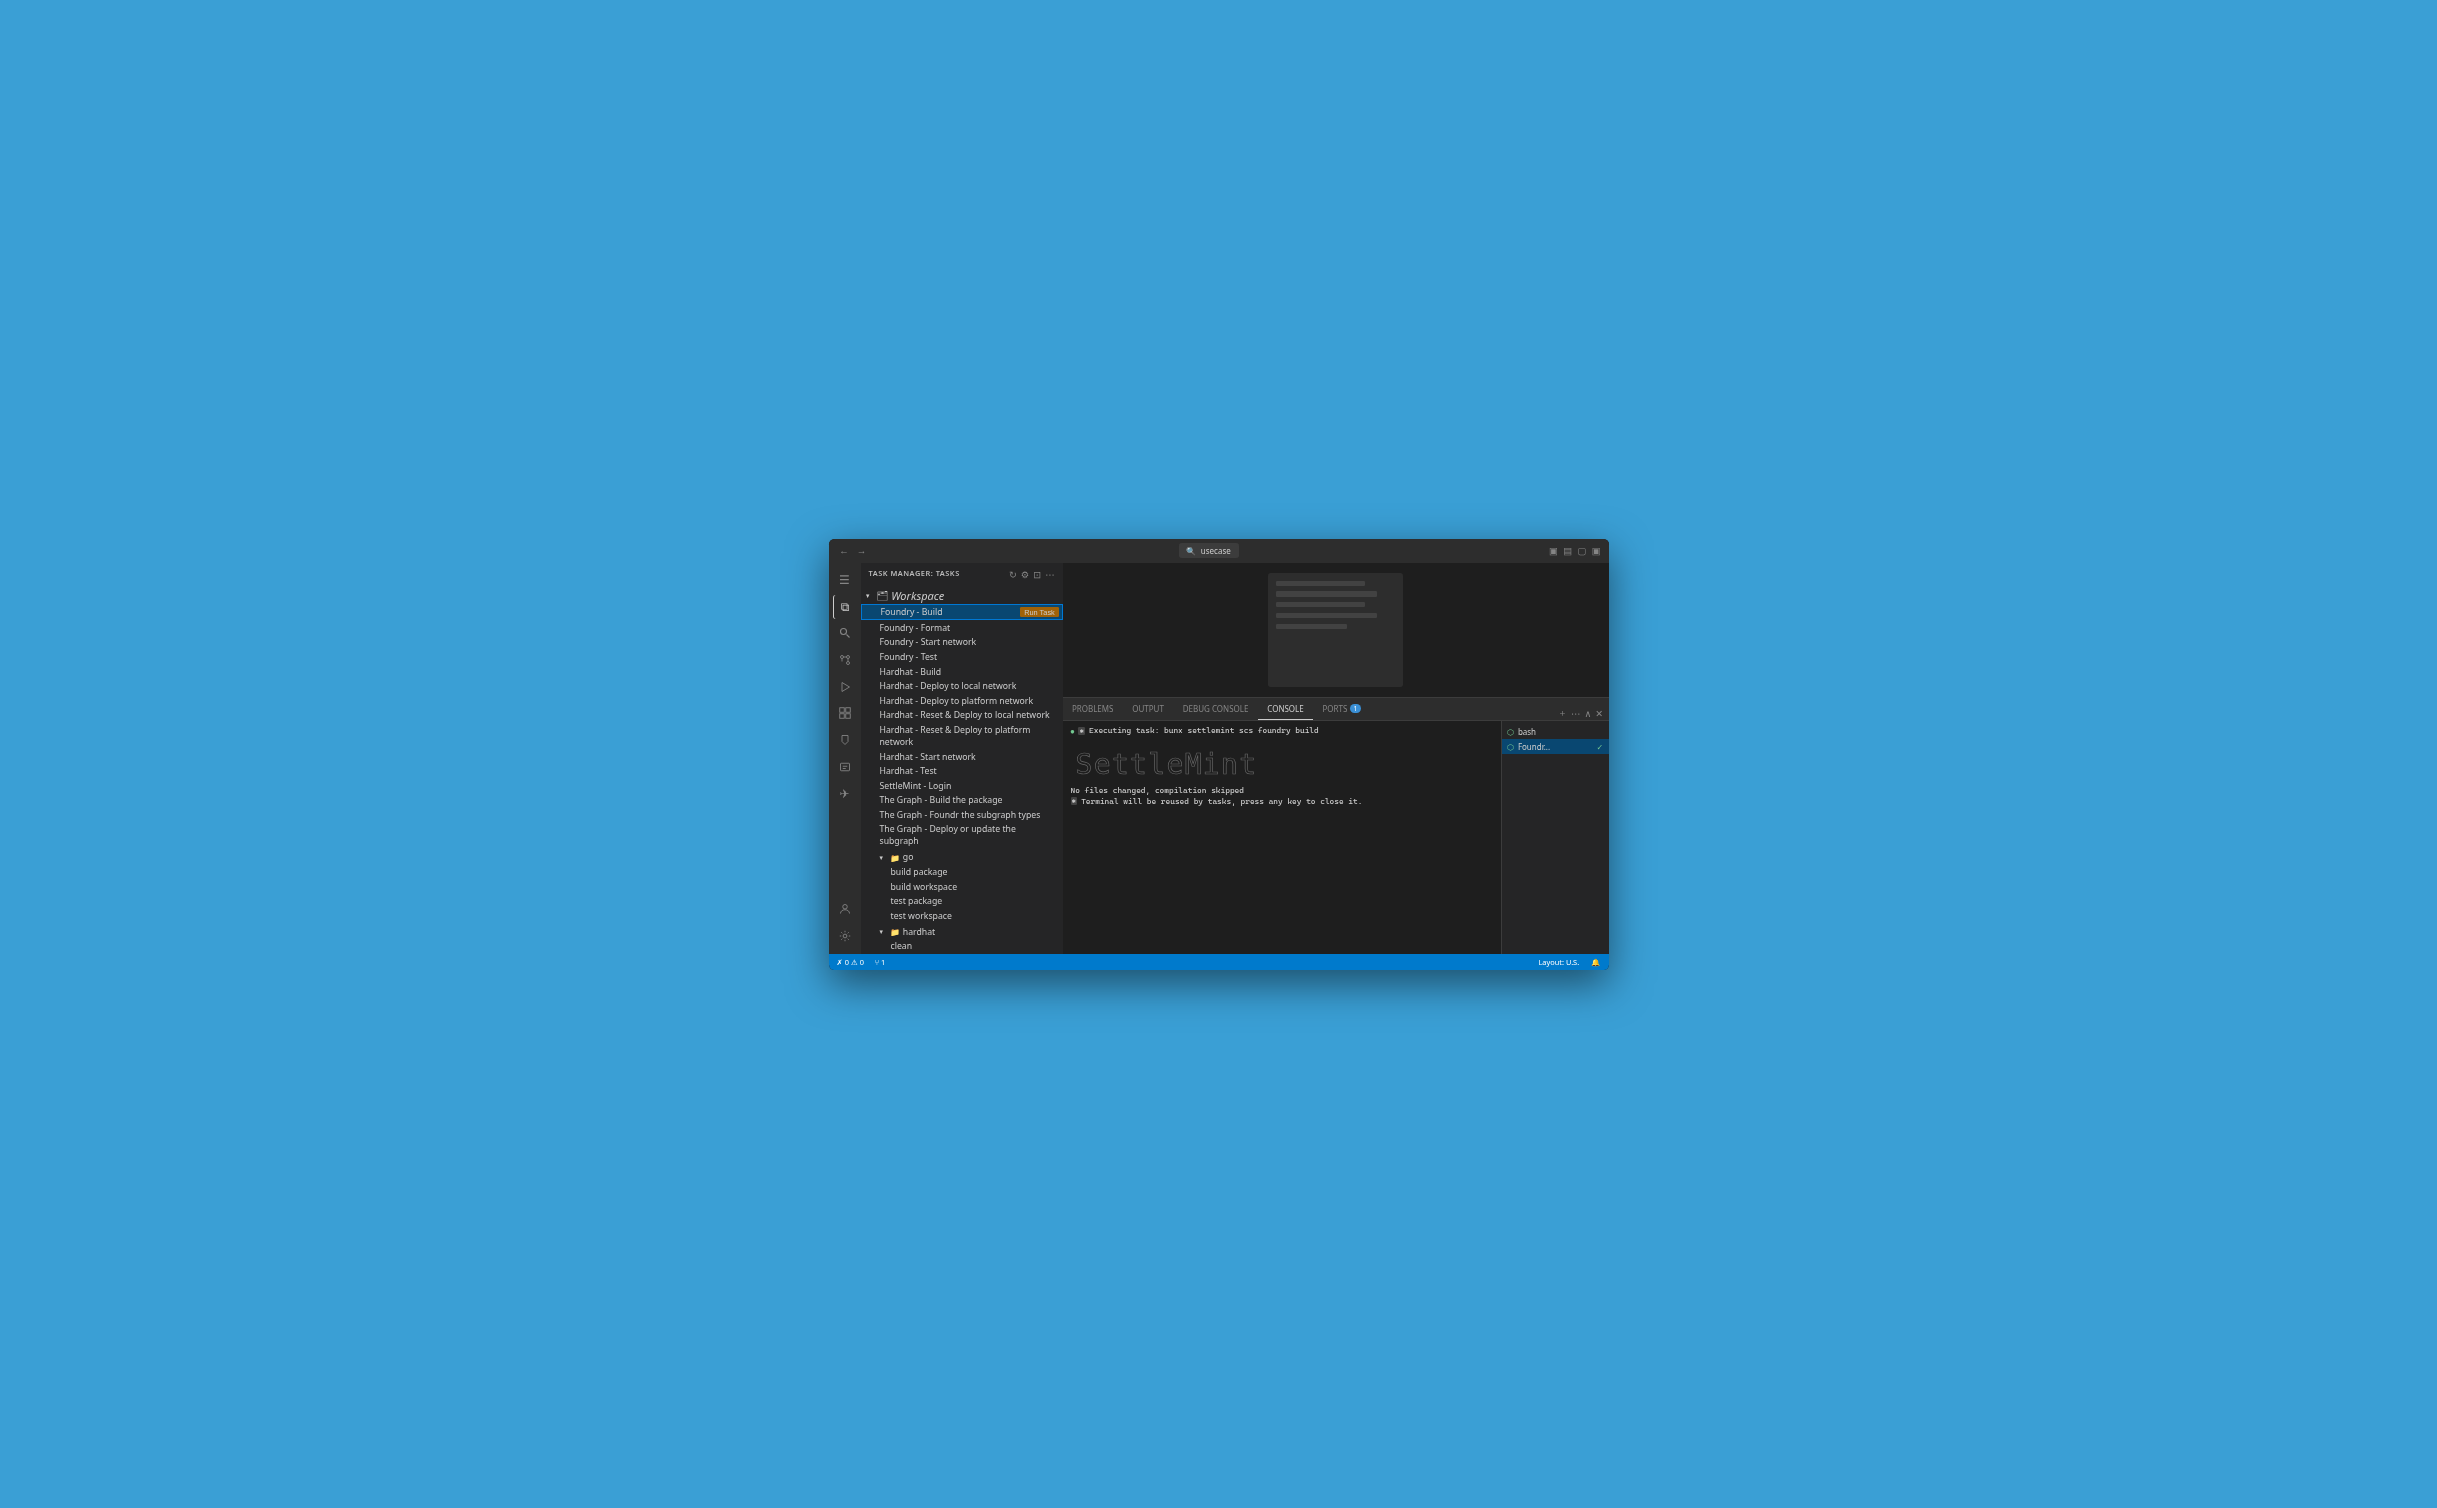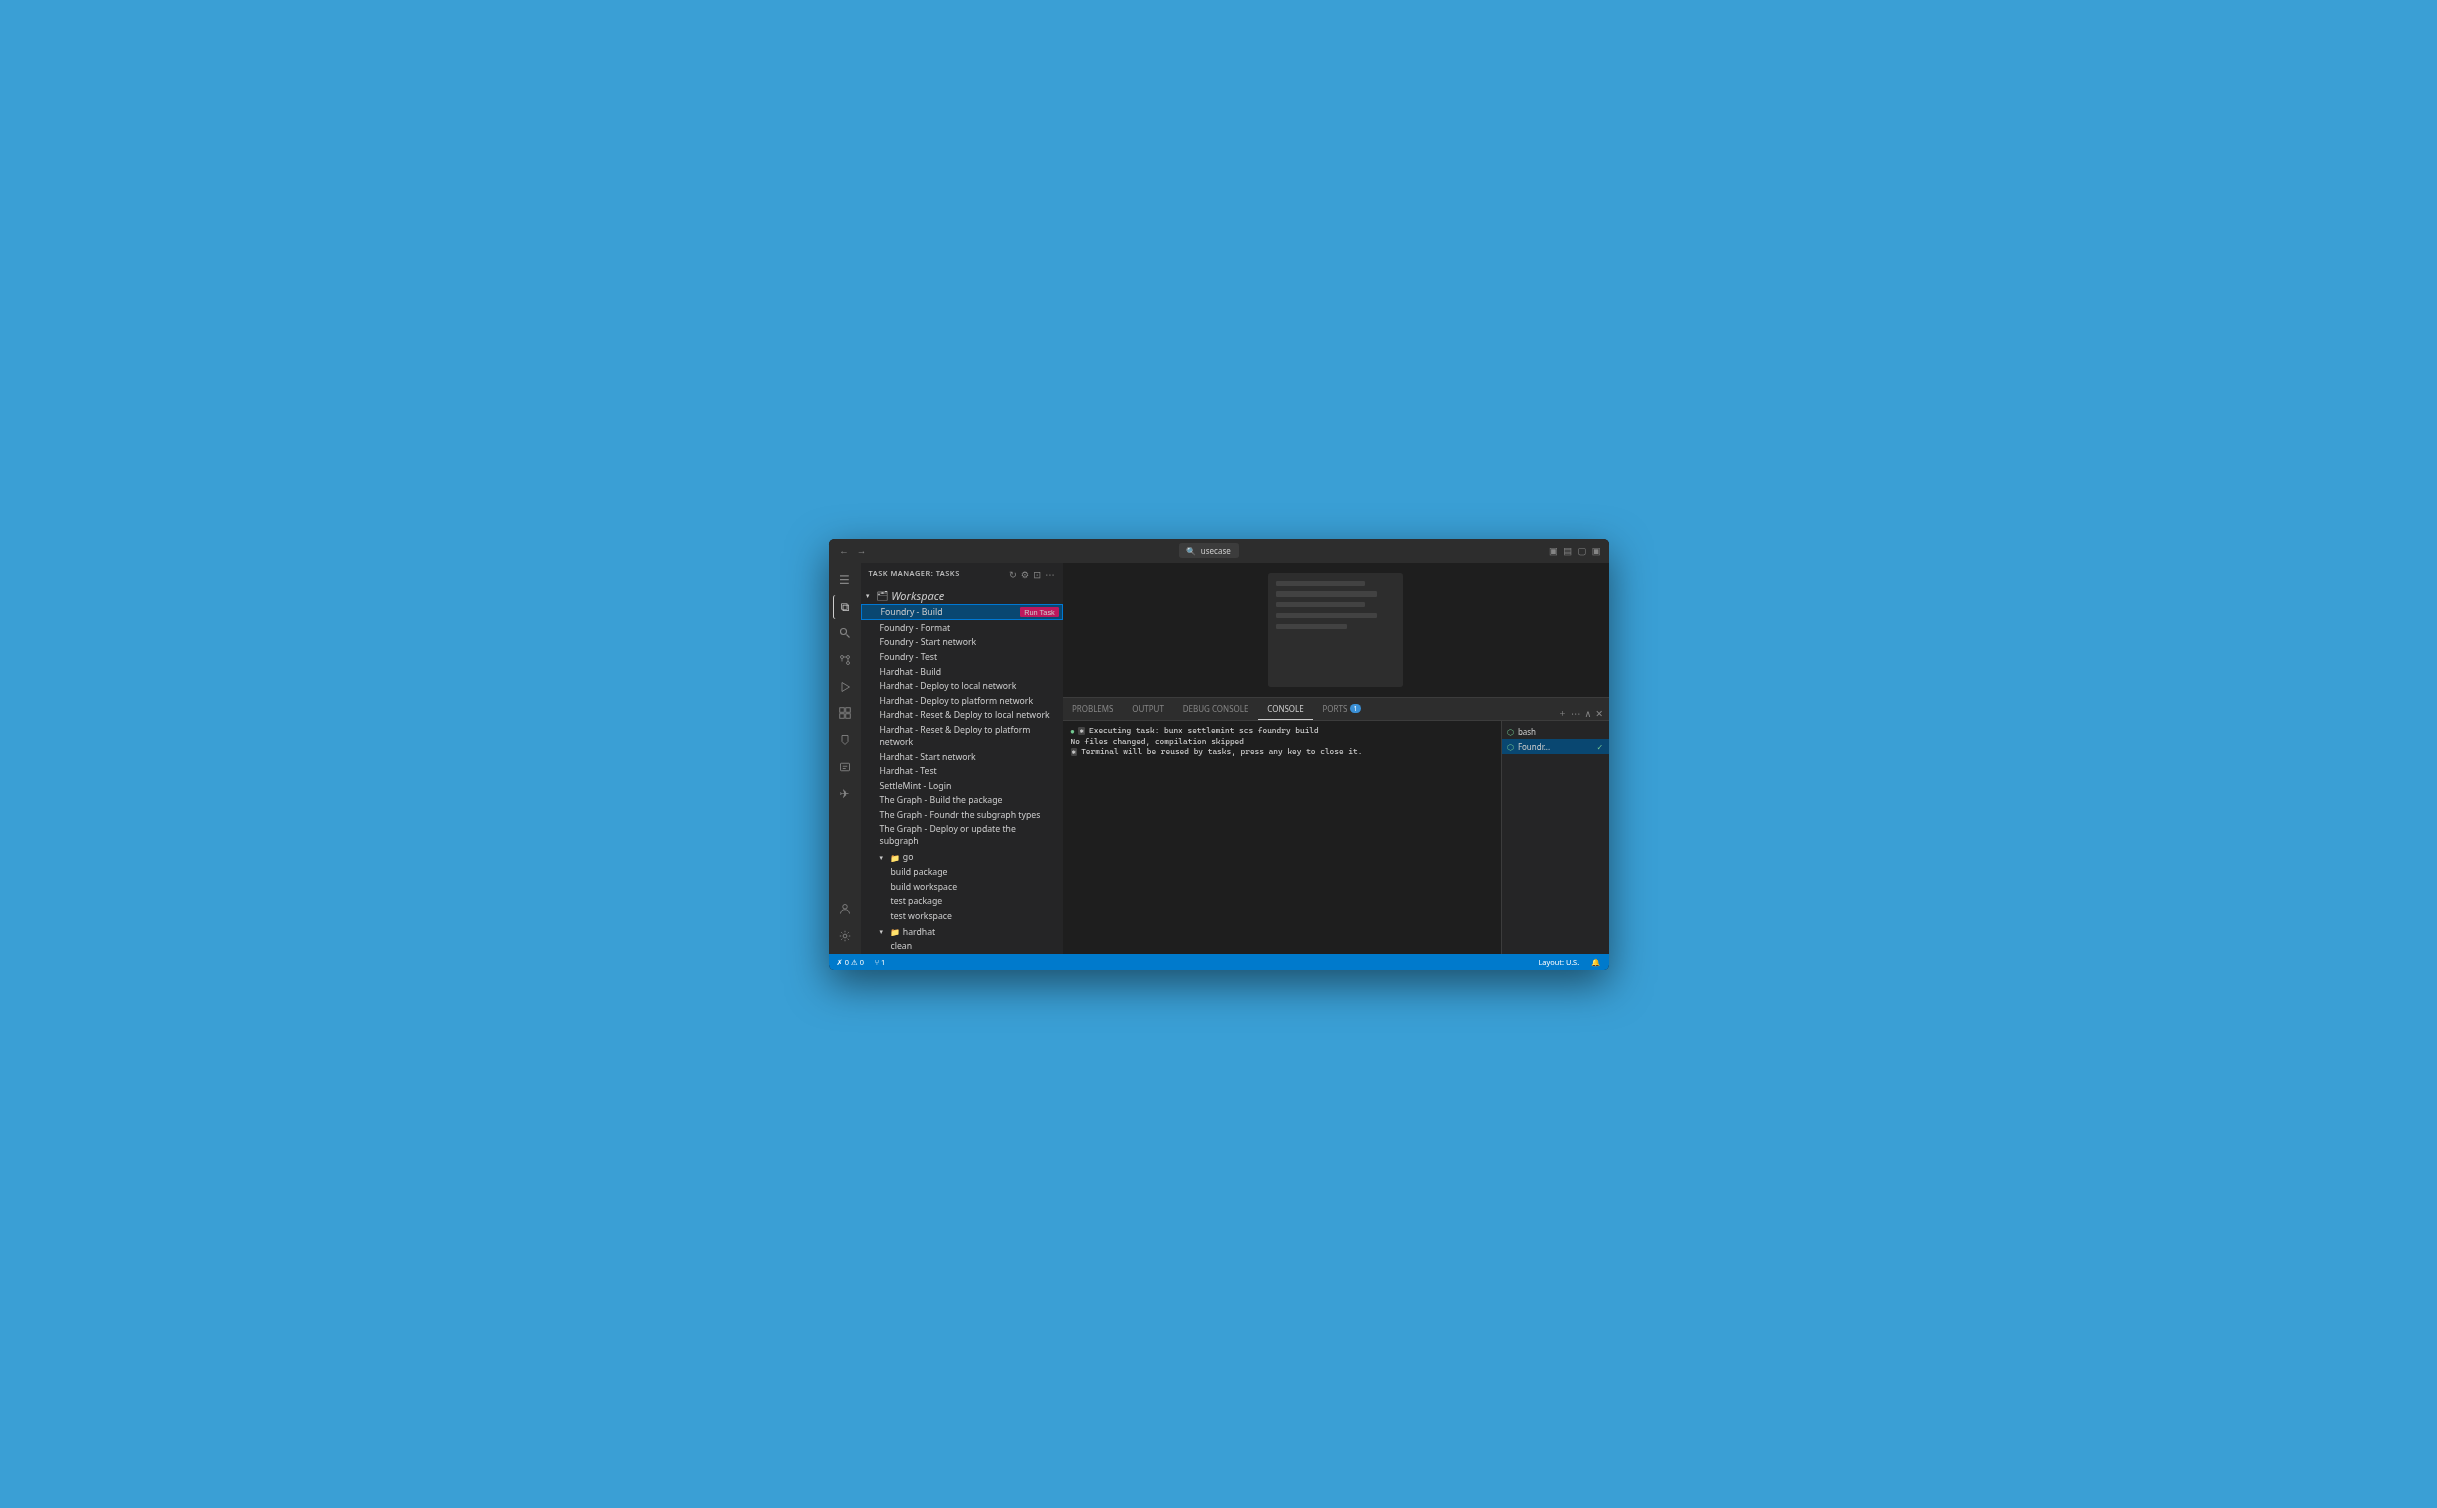--- a/index.html
+++ b/index.html
@@ -185,21 +185,21 @@
     .task-item .play-btn {
       display: none;
       position: absolute;
       right: 27px;
       color: #73c991;
       font-size: 9.4px;
     }
     .run-task-btn {
       position: absolute;
       right: 2.7px;
-      background: #be185d;
+      background: #a16207;
       color: #cccccc;
       border: none;
       border-radius: 1.3px;
       padding: 0.7px 4px;
       font-size: 7.4px;
       cursor: pointer;
       display: none;
     }
     .task-item.selected .run-task-btn {
       display: block;
@@ -622,20 +622,25 @@
             <span class="panel-action-btn">∧</span>
             <span class="panel-action-btn">✕</span>
           </div>
         </div>
         <div class="terminal-body">
           <div class="terminal-main">
             <div class="terminal-line">
               <span class="terminal-dot">●</span>
               <span class="terminal-asterisk">✱</span>
               <span class="terminal-text">Executing task: bunx settlemint scs foundry build</span>
+            </div>
+            <div class="art-container">
+              <svg width="269" height="40" viewBox="0 0 400 60" xmlns="http://www.w3.org/2000/svg" style="display:block;font-size:12px">
+                <text x="5" y="50" font-family="monospace" font-size="42" fill="none" stroke="#666" stroke-width="1" letter-spacing="2">SettleMint</text>
+              </svg>
             </div>
             <div class="terminal-line">
               <span class="terminal-text">No files changed, compilation skipped</span>
             </div>
             <div class="terminal-line">
               <span class="terminal-asterisk">✱</span>
               <span class="terminal-text">Terminal will be reused by tasks, press any key to close it.</span>
             </div>
           </div>
           <div class="terminal-sidebar">

